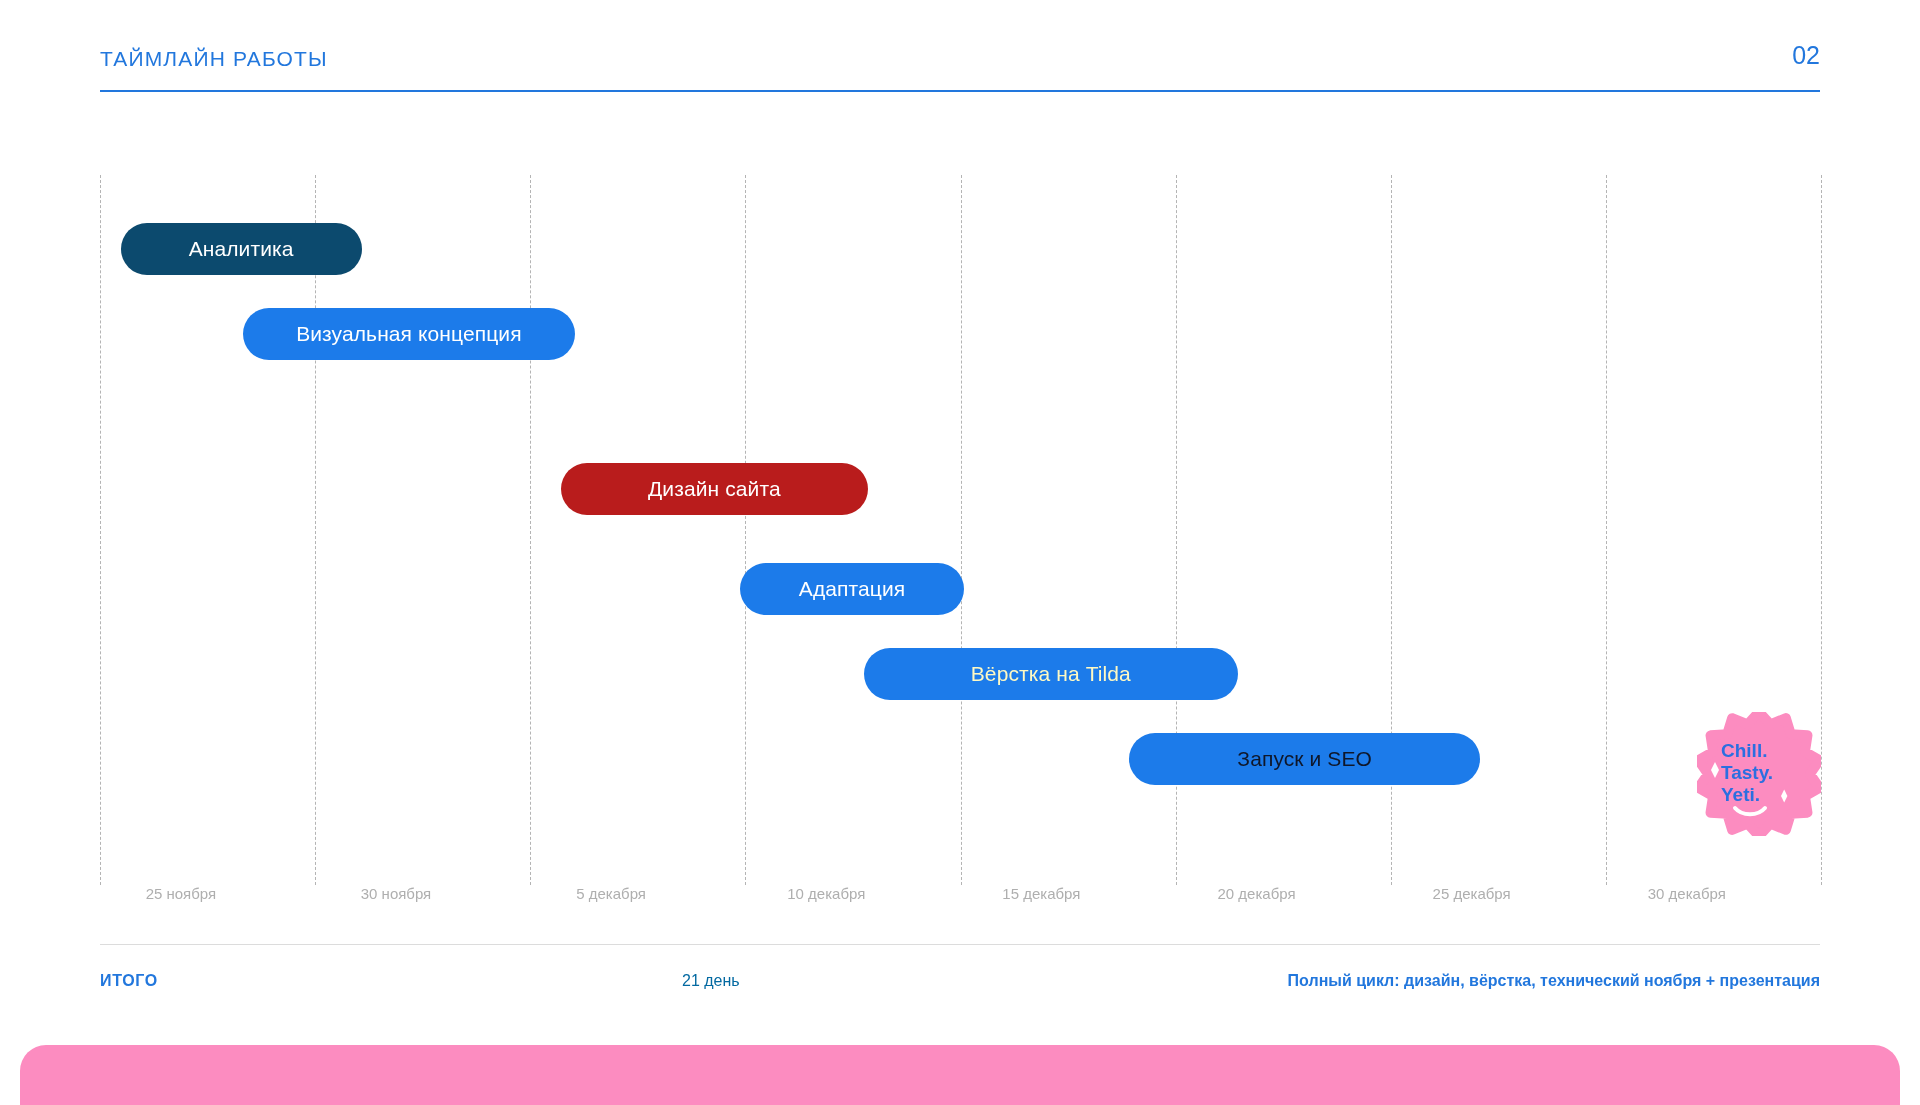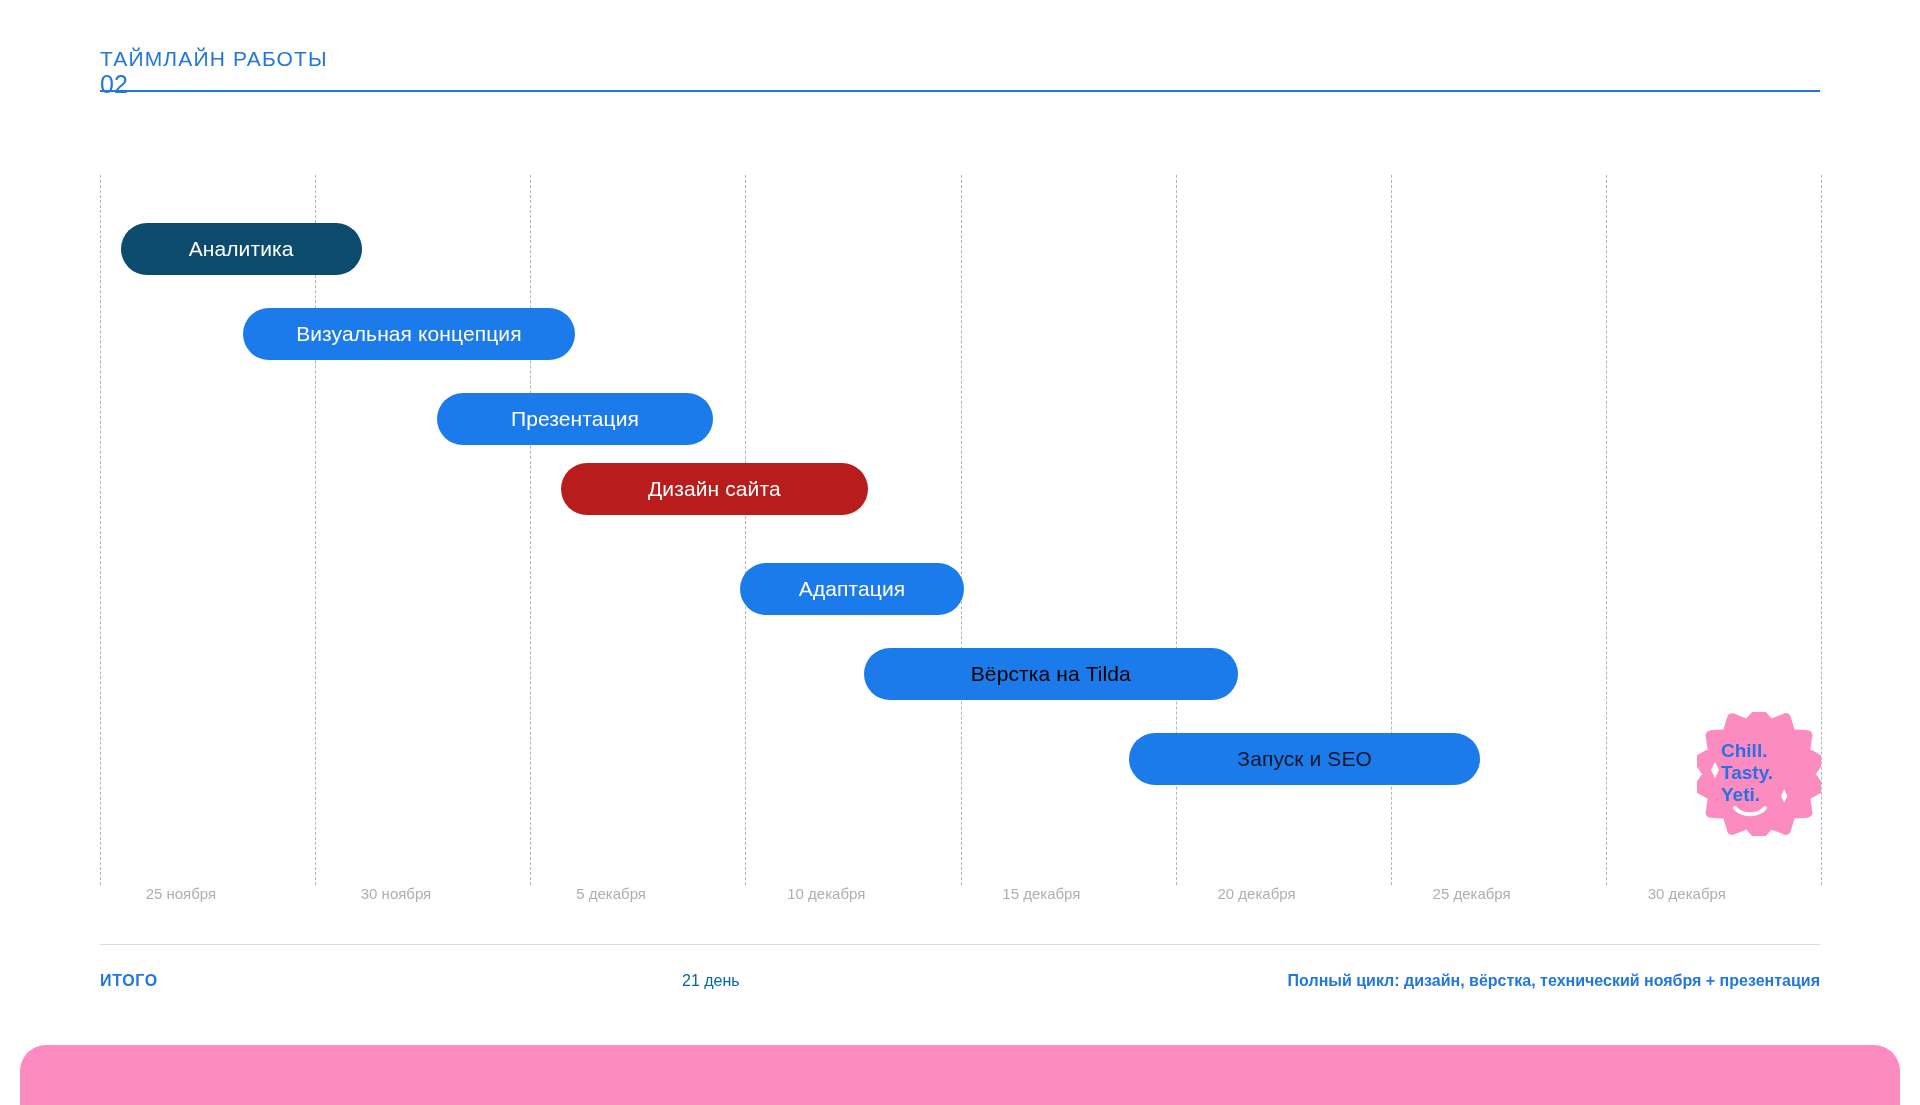--- a/index.html
+++ b/index.html
@@ -24,21 +24,20 @@
   .header {
     position: absolute;
     left: 100px;
     top: 40px;
     width: 1720px;
     height: 52px;
     display: flex;
     align-items: flex-start;
     justify-content: space-between;
     border-bottom: 2px solid #2277DD;
-    flex-direction: column;
   }
   .header-title {
     font-size: 21px;
     font-weight: 500;
     letter-spacing: 0.055em;
     color: #2277DD;
     line-height: 1;
     padding-top: 8px;
   }
   .header-page {
@@ -191,24 +190,23 @@
         <div class="gridline" style="left: 37.5%;"></div>
         <div class="gridline" style="left: 50%;"></div>
         <div class="gridline" style="left: 62.5%;"></div>
         <div class="gridline" style="left: 75%;"></div>
         <div class="gridline" style="left: 87.5%;"></div>
         <div class="gridline" style="left: 100%;"></div>
       </div>
     <div class="bars" id="bars">
         <div class="bar" style="left: 1.2%; width: 14%; top: 48px; background: #0c4a6e; color: rgb(255, 255, 255);">Аналитика</div>
         <div class="bar" style="left: 8.3%; width: 19.3%; top: 133px; background: rgb(28, 123, 234); color: #ffffff;">Визуальная концепция</div>
-        <div class="bar" style="left: 19.6%; width: 16%; top: 218px; background: rgb(28, 123, 234); color: rgb(255, 255, 255);">Презентация</div>
         <div class="bar" style="left: 26.8%; width: 17.8%; top: 288px; background: #b91c1c; color: rgb(255, 255, 255);">Дизайн сайта</div>
         <div class="bar" style="left: 37.2%; width: 13%; top: 388px; background: rgb(28, 123, 234); color: rgb(255, 255, 255);">Адаптация</div>
-        <div class="bar" style="left: 44.4%; width: 21.7%; top: 473px; background: rgb(28, 123, 234); color: #000000;">Вёрстка на Tilda</div>
+        <div class="bar" style="left: 44.4%; width: 21.7%; top: 473px; background: rgb(28, 123, 234); color: #fef9c3;">Вёрстка на Tilda</div>
         <div class="bar" style="left: 59.8%; width: 20.4%; top: 558px; background: rgb(28, 123, 234); color: #0f172a;">Запуск и SEO</div>
       </div>
   </div>
 
   <div class="axis" id="axis">
       <div class="axis-tick" style="left: 4.7%; text-align: center;">25 ноября</div>
       <div class="axis-tick" style="left: 17.2%;">30 ноября</div>
       <div class="axis-tick" style="left: 29.7%;">5 декабря</div>
       <div class="axis-tick" style="left: 42.2%;">10 декабря</div>
       <div class="axis-tick" style="left: 54.7%;">15 декабря</div>

